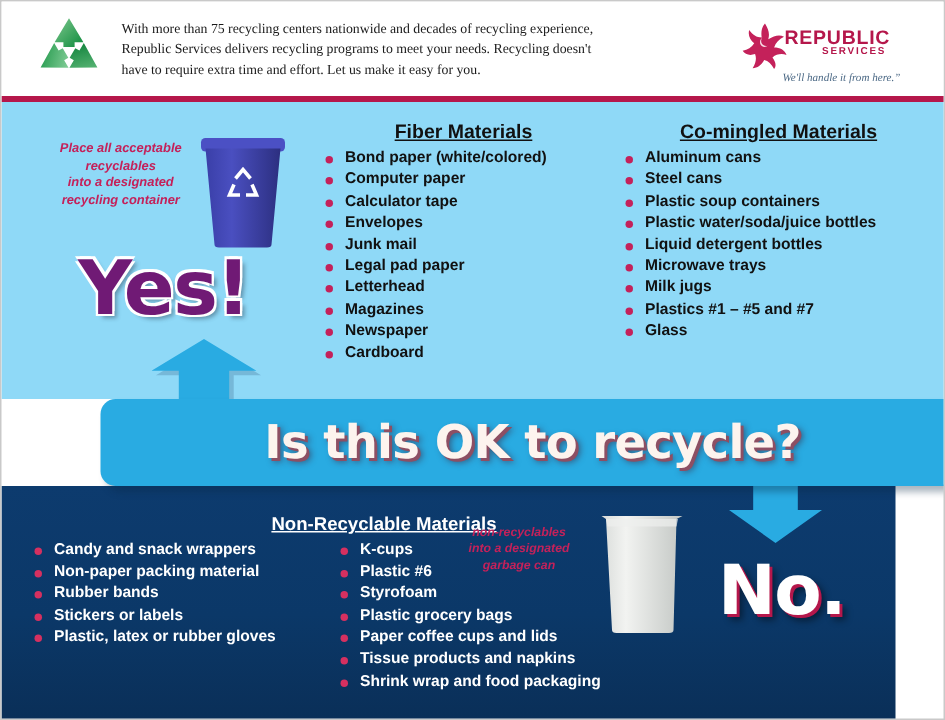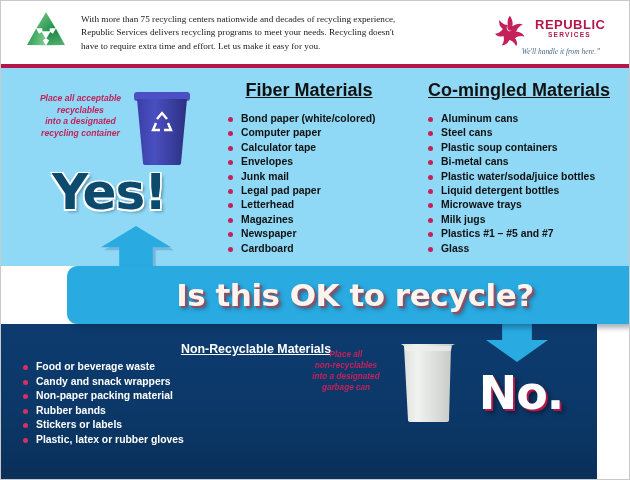--- a/index.html
+++ b/index.html
@@ -27,21 +27,21 @@
     position:absolute;left:80px;top:12px;width:390px;
     font-size:9.2px;line-height:13.4px;color:#1a1a1a;
     font-family:"Liberation Serif", serif;
   }
   .header-text div{white-space:nowrap;}
   .brand{
     position:absolute;right:8px;top:11px;width:132px;height:48px;
   }
   .brand-star{position:absolute;left:2px;top:2px;width:34px;height:32px;}
   .brand-name{
-    position:absolute;left:44px;top:5px;
+    position:absolute;left:32px;top:5px;
     font-size:13px;font-weight:bold;letter-spacing:.5px;color:#b5174b;
     font-family:"Liberation Sans", sans-serif;
   }
   .brand-sub{
     position:absolute;left:57px;top:19px;
     font-size:6.6px;font-weight:bold;letter-spacing:1.2px;color:#b5174b;
   }
   .brand-tag{
     position:absolute;left:8px;top:35px;width:124px;text-align:center;
     font-size:7.4px;color:#4d6a86;font-style:italic;
@@ -60,21 +60,21 @@
   .yes-caption{
     position:absolute;left:22px;top:25px;width:115px;text-align:center;
     font-size:8.6px;line-height:11.6px;font-weight:bold;font-style:italic;
     color:#c4215a;
   }
   .bin-blue{
     position:absolute;left:130px;top:21px;width:62px;height:77px;
   }
   .yes-word{
     position:absolute;left:18px;top:95px;width:180px;text-align:center;
-    font-size:50px;font-weight:bold;color:#0c4a6e;
+    font-size:50px;font-weight:bold;color:#701a75;
     font-family:"DejaVu Sans", sans-serif;
     letter-spacing:-1px;
     text-shadow:
       -1.5px -1.5px 0 #ffffff, 1.5px -1.5px 0 #ffffff,
       -1.5px 1.5px 0 #ffffff, 1.5px 1.5px 0 #ffffff,
       3px 3px 3px rgba(40,60,80,.45);
   }
   .arrow-up{
     position:absolute;left:100px;top:158px;width:70px;height:46px;
     background:#29abe2;
@@ -83,26 +83,26 @@
   .arrow-up-shadow{
     position:absolute;left:103px;top:161px;width:70px;height:46px;
     background:rgba(30,70,110,.22);
     clip-path:polygon(50% 0%, 100% 46%, 74% 46%, 74% 100%, 26% 100%, 26% 46%, 0% 46%);
   }
 
   
   .col-fiber{position:absolute;left:212px;top:12px;width:192px;}
   .col-comingled{position:absolute;left:412px;top:12px;width:212px;}
   .list-title{
-    font-size:18px;font-weight:bold;color:#111111;text-align:center;
+    font-size:13px;font-weight:bold;color:#111111;text-align:center;
     text-decoration:underline;margin-bottom:4px;
     font-family:"Liberation Sans", sans-serif;
   }
   .col-comingled .list-title{text-align:center;}
-  ul.items{list-style:none;margin:11px;padding:0;}
+  ul.items{list-style:none;margin:0;padding:0;}
   ul.items li{
     position:relative;padding-left:17px;
     font-size:10.4px;font-weight:bold;line-height:14.4px;color:#111111;
     white-space:nowrap;
   }
   ul.items li::before{
     content:"";position:absolute;left:4px;top:5px;
     width:5px;height:5px;border-radius:50%;background:#c4215a;
   }
 
@@ -267,51 +267,59 @@
         <li>Cardboard</li>
       </ul>
     </div>
 
     <div class="col-comingled">
       <div class="list-title">Co-mingled Materials</div>
       <ul class="items">
         <li>Aluminum cans</li>
         <li>Steel cans</li>
         <li>Plastic soup containers</li>
-        <li>Bi-metal cans</li>
         <li>Plastic water/soda/juice bottles</li>
         <li>Liquid detergent bottles</li>
         <li>Microwave trays</li>
         <li>Milk jugs</li>
         <li>Plastics #1 – #5 and #7</li>
         <li>Glass</li>
       </ul>
     </div>
   </div>
 
   <div class="panel-no">
 
     <div class="arrow-down"></div>
 
     <div class="no-title">Non-Recyclable Materials</div>
 
     <div class="col-nonrec-1">
       <ul class="items-dark">
-        <li>Food or beverage waste</li>
         <li>Candy and snack wrappers</li>
         <li>Non-paper packing material</li>
         <li>Rubber bands</li>
         <li>Stickers or labels</li>
         <li>Plastic, latex or rubber gloves</li>
       </ul>
     </div>
 
+    <div class="col-nonrec-2">
+      <ul class="items-dark">
+        <li>K-cups</li>
+        <li>Plastic #6</li>
+        <li>Styrofoam</li>
+        <li>Plastic grocery bags</li>
+        <li>Paper coffee cups and lids</li>
+        <li>Tissue products and napkins</li>
+        <li>Shrink wrap and food packaging</li>
+      </ul>
+    </div>
 
     <div class="no-caption">
-      <div>Place all</div>
       <div>non-recyclables</div>
       <div>into a designated</div>
       <div>garbage can</div>
     </div>
 
     <div class="bin-white">
       <svg viewBox="0 0 62 84" width="62" height="84" aria-hidden="true">
         <defs>
           <linearGradient id="binW" x1="0" y1="0" x2="1" y2="0">
             <stop offset="0%" stop-color="#d9dcda"></stop>

